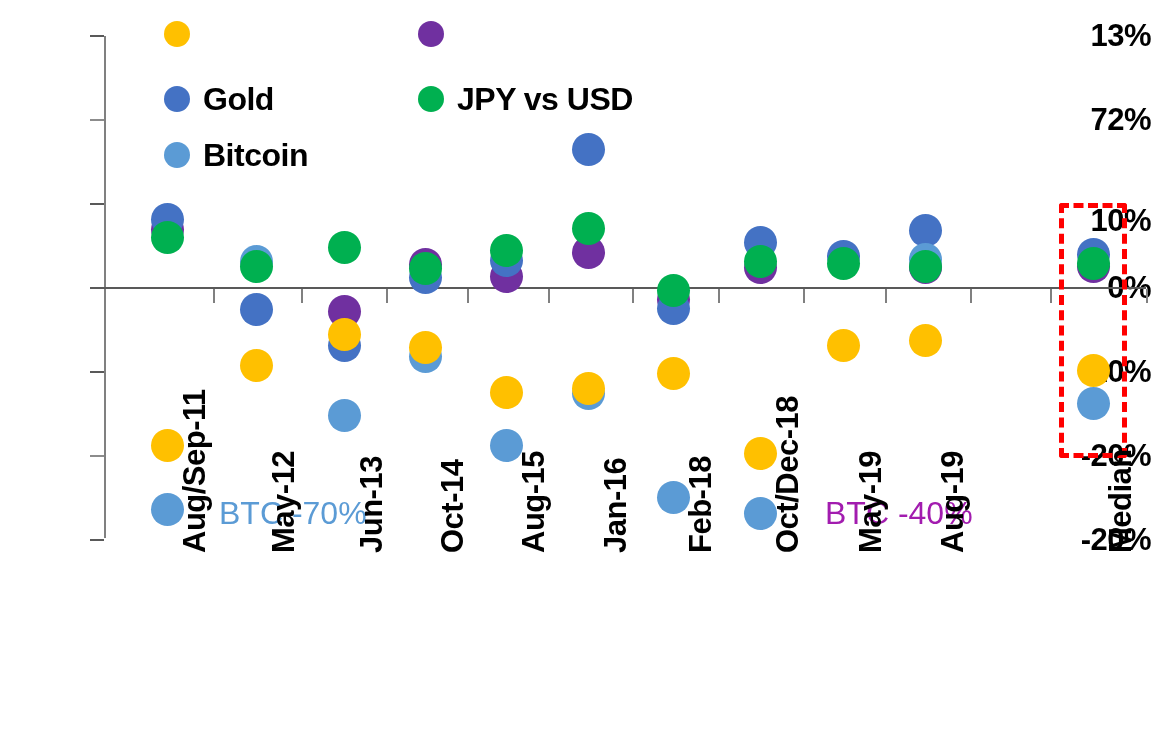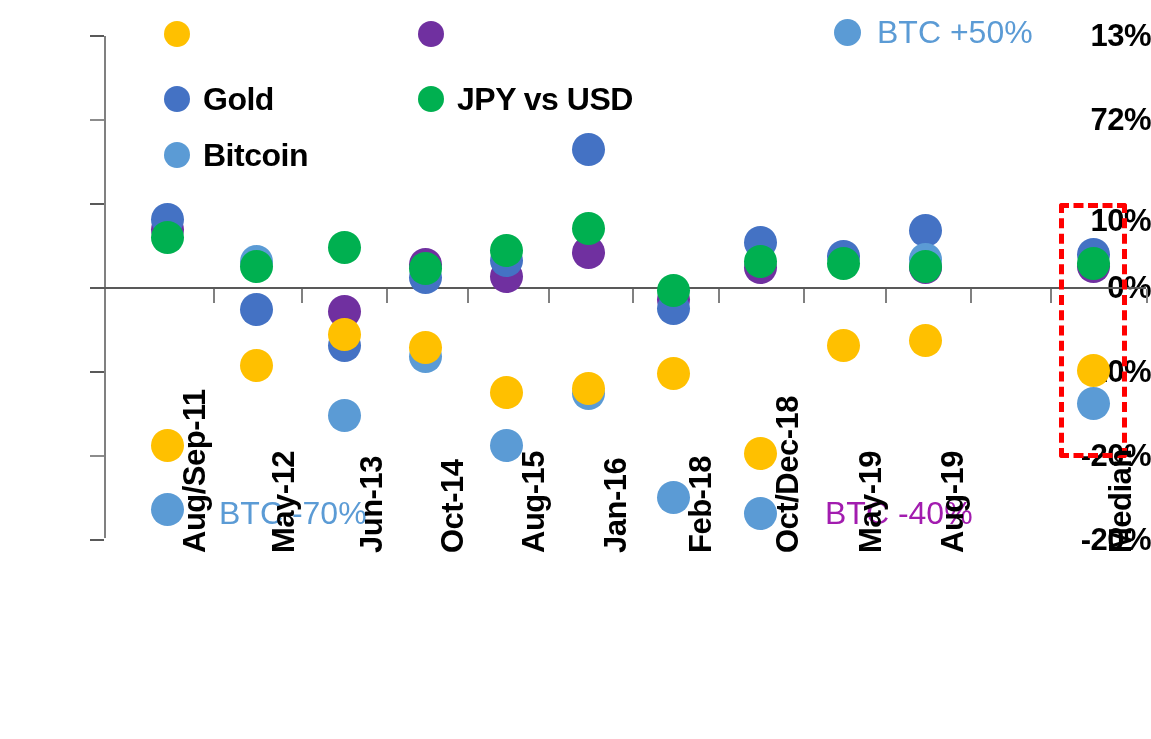--- a/index.html
+++ b/index.html
@@ -204,24 +204,20 @@
       </div>
       <div class="legend-item" style="left: 418px; top: 21px;">
         <span class="legend-dot" style="background: rgb(112, 48, 160);"></span>
       </div>
       <div class="legend-item" style="left: 418px; top: 83px;">
         <span class="legend-dot" style="background: rgb(0, 176, 80);"></span>
         <span class="legend-text">JPY vs USD</span>
       </div>
     </div>
 
-  <div class="annot" id="annot-up" style="left:834px;top:16px;">
-    <span class="annot-dot" style="background: rgb(91, 155, 213); visibility: visible;"></span>
-    <span class="annot-text" style="color:#5B9BD5;">BTC +50%</span>
-  </div>
 
   <div class="annot" id="annot-d70" style="left: 176px; top: 497px;">
     <span class="annot-dot" style="background:#5B9BD5;visibility:hidden;"></span>
     <span class="annot-text" style="color:#5B9BD5;">BTC -70%</span>
   </div>
 
   <div class="annot" id="annot-d40" style="left: 782px; top: 497px;">
     <span class="annot-dot" style="background:#5B9BD5;visibility:hidden;"></span>
     <span class="annot-text" style="color:#a21caf;">BTC -40%</span>
   </div>

